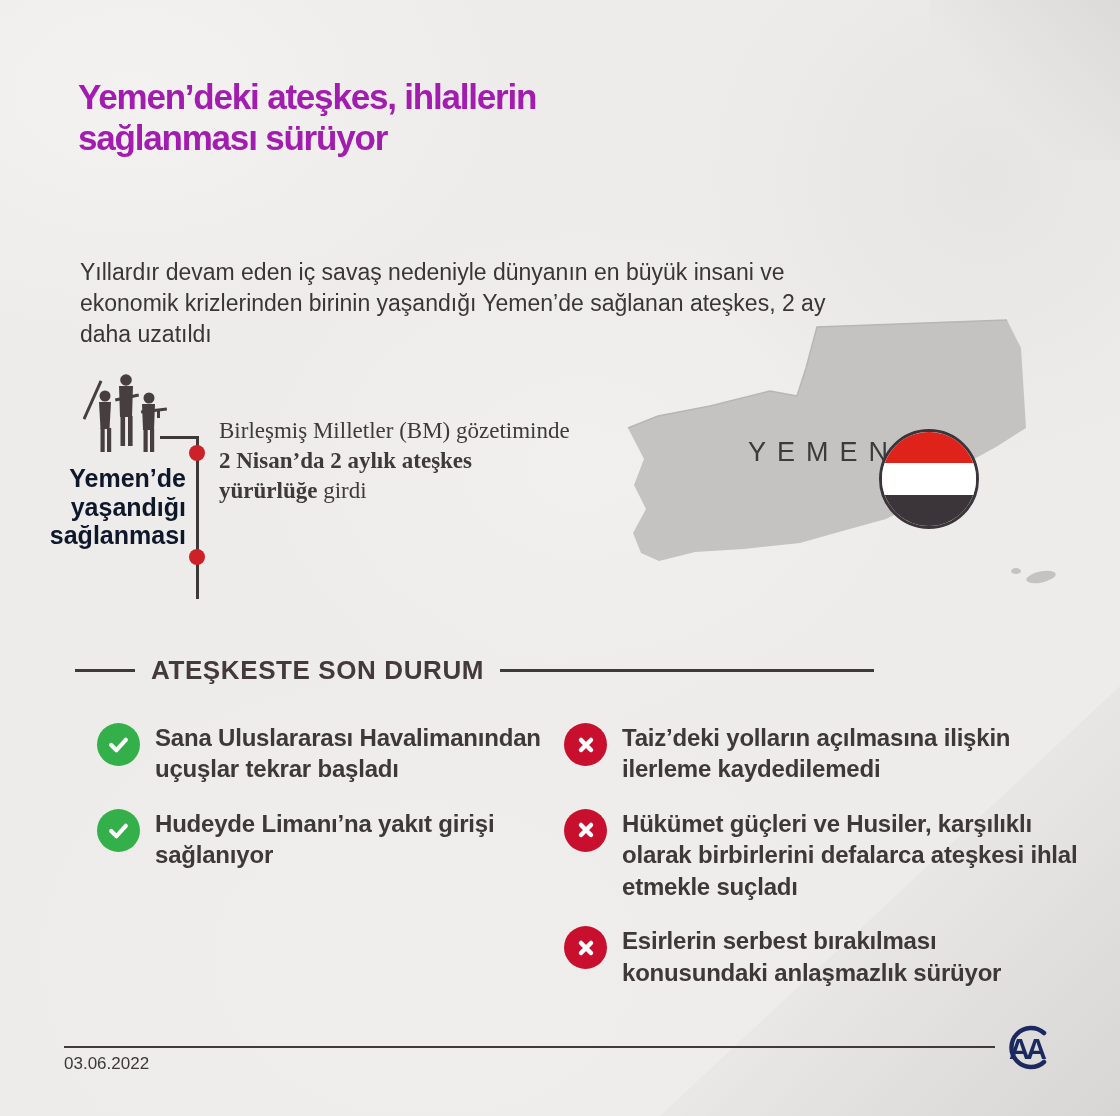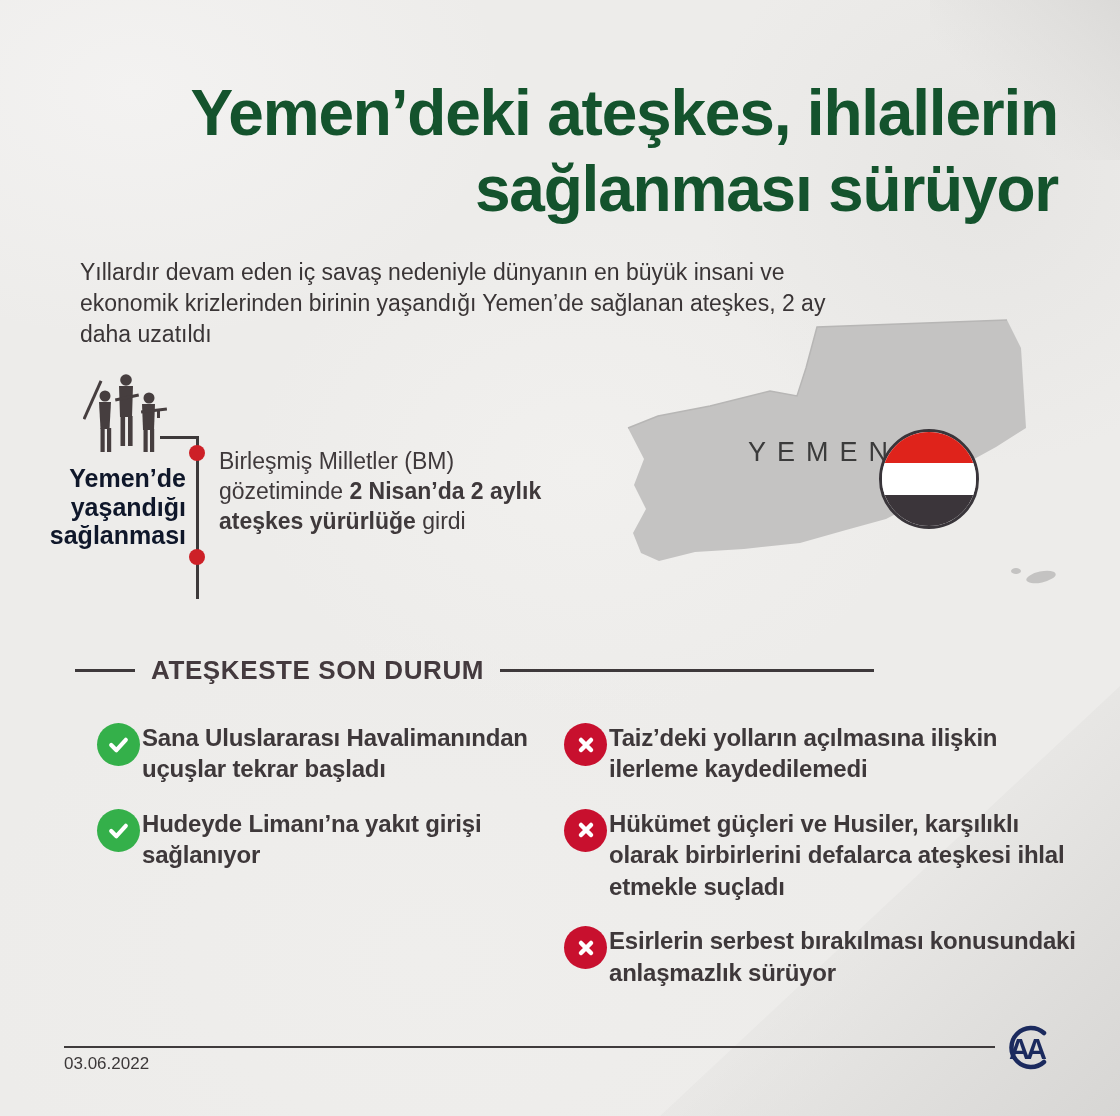--- a/index.html
+++ b/index.html
@@ -19,36 +19,36 @@
   }
   .bg-corner-tr { position:absolute; right:0; top:0; width:190px; height:160px;
     background:linear-gradient(225deg, #dbdad8 0%, rgba(219,218,216,0) 65%); }
   .bg-sea-br { position:absolute; right:0; bottom:0; width:460px; height:430px;
     background:linear-gradient(135deg, rgba(218,217,215,0) 35%, #d7d6d4 100%);
     clip-path:polygon(100% 0, 100% 100%, 0 100%); }
   .map-svg { position:absolute; left:0; top:0; }
 
   
   .title { position:absolute; left:78px; top:76px; width:980px;
-    font-size:64px; line-height:1.18; font-weight:800; letter-spacing:-1.2px; color:#14532d;text-align:right; }
+    font-size:35px; line-height:1.18; font-weight:800; letter-spacing:-1.2px; color:#a21caf; }
   .subtitle { position:absolute; left:80px; top:257px; width:790px;
     font-size:23px; line-height:1.34; font-weight:400; color:#3a3536; }
 
   
   .soldiers { position:absolute; left:83px; top:370px; }
   .tl-label { position:absolute; left:28px; top:464px; width:158px; text-align:right;
     font-size:25px; font-weight:700; line-height:1.14; color:#0f172a; }
   .tl-hline { position:absolute; left:160px; top:436px; width:38px; height:3px; background:#3d393a; }
   .tl-vline { position:absolute; left:196px; top:436px; width:3px; height:163px; background:#3d393a; }
   .tl-dot  { position:absolute; left:189px; width:16px; height:16px; border-radius:50%; background:#cd2027; }
   .tl-dot-1 { top:445px; } .tl-dot-2 { top:549px; }
   .tl-item { position:absolute; left:219px; width:354px;
     font-size:23px; line-height:1.3; color:#3f393b; }
   .tl-item b { font-weight:700; }
-  .tl-item-1 { top:447px; } .tl-item-2 { top:546px; }
+  .tl-item-1 { top:416px;font-family:Liberation Serif, serif; } .tl-item-2 { top:546px; }
 
   
   .country-label { position:absolute; left:748px; top:437px;
     font-size:27px; letter-spacing:11px; color:#3b3b3b; }
   .flag { position:absolute; left:879px; top:429px; width:100px; height:100px;
     border-radius:50%; border:3px solid #39353a; overflow:hidden; box-sizing:border-box;
     background:#fff; }
   .flag-stripe { width:100%; height:33.34%; }
   .flag-red   { background:#df231b; }
   .flag-white { background:#ffffff; }
@@ -58,21 +58,21 @@
   .section-head { position:absolute; left:75px; top:655px; display:flex; align-items:center; gap:16px; }
   .rule { height:3px; background:#3e393b; }
   .rule-left  { width:60px; }
   .rule-right { width:374px; }
   .section-title { font-size:26px; font-weight:700; letter-spacing:0.6px; color:#443a3e; white-space:nowrap; }
 
   
   .status-col { position:absolute; top:722px; display:flex; flex-direction:column; gap:23px; }
   .col-left  { left:97px;  width:460px; }
   .col-right { left:564px; width:522px; }
-  .status-item { display:flex; gap:2px; align-items:flex-start; }
+  .status-item { display:flex; gap:15px; align-items:flex-start; }
   .status-icon { flex:0 0 auto; width:43px; height:43px; border-radius:50%;
     display:flex; align-items:center; justify-content:center; margin-top:1px; }
   .icon-pos { background:#34b04a; }
   .icon-neg { background:#c8102e; }
   .status-text { font-size:24px; font-weight:700; line-height:1.31; color:#3e383a; letter-spacing:-0.2px; }
 
   
   .footer-line { position:absolute; left:64px; top:1046px; width:931px; height:2px; background:#3f3b3c; }
   .footer-date { position:absolute; left:64px; top:1054px; font-size:17px; color:#3c3839; }
   .aa-logo { position:absolute; left:1002px; top:1023px; }

